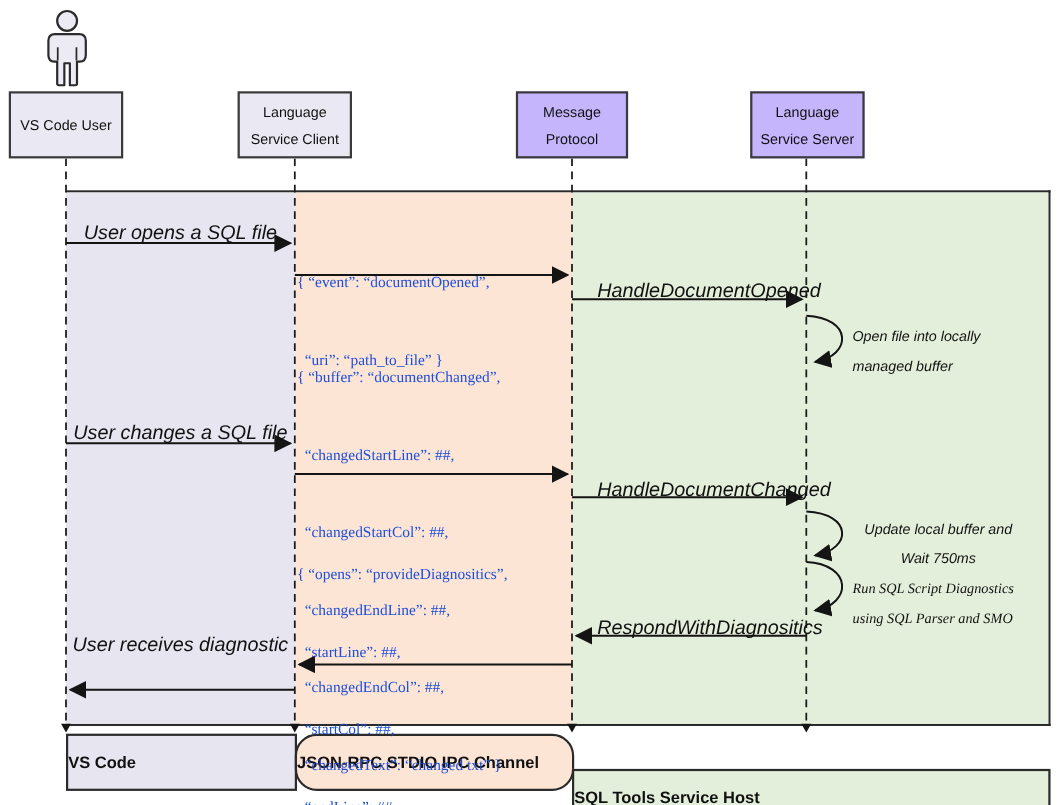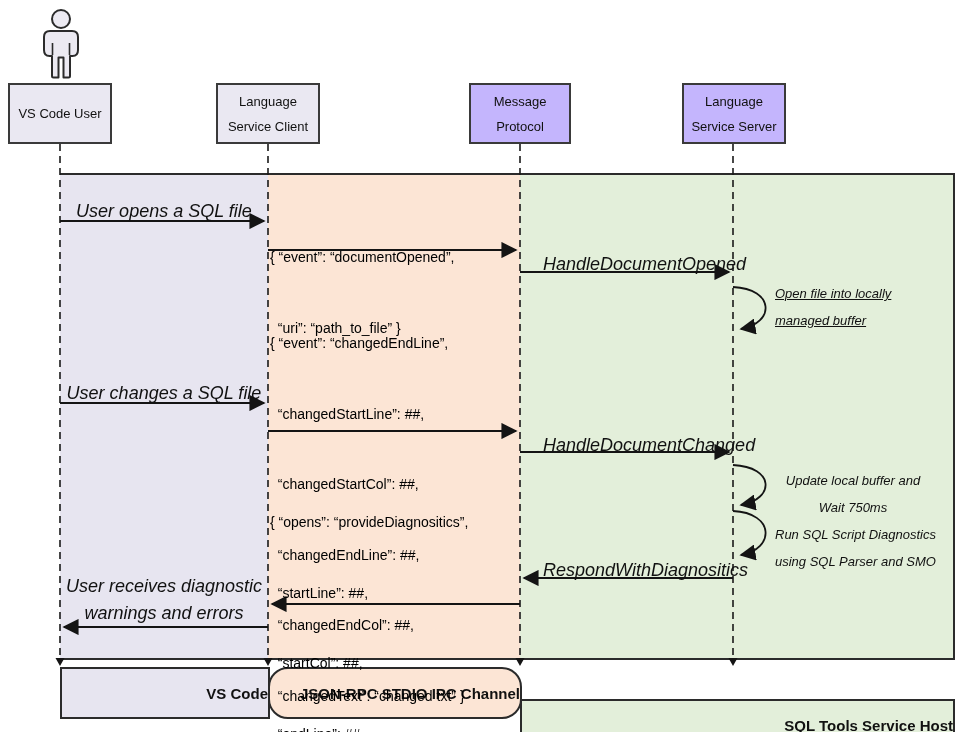--- a/index.html
+++ b/index.html
@@ -15,30 +15,30 @@
   .lane-user{width:208px;background:#e7e5f0;}
   .lane-ipc{width:252px;background:#fce5d5;}
   .lane-host{flex:1;background:#e3efda;}
   
   .hbox{position:absolute;box-sizing:border-box;border:2px solid #3a3a3a;z-index:4;
         display:flex;flex-direction:column;align-items:center;justify-content:center;
         font-size:13px;line-height:25px;text-align:center;}
   .hbox.lav{background:#eae8f2;}
   .hbox.grn{background:#c4b5fd;}
   .fbox{position:absolute;box-sizing:border-box;border:2px solid #2b2b2b;z-index:4;
-        display:flex;align-items:center;justify-content:flex-end;
+        display:flex;align-items:center;justify-content:flex-start;
         font-size:15px;font-weight:bold;}
   .fbox.lav{background:#e7e5f0;}
   .fbox.pch{background:#fce5d5;}
   .fbox.grn{background:#e3efda;}
   
   .lbl{position:absolute;z-index:5;font-style:italic;font-size:18px;white-space:nowrap;}
   .lbl.ctr{width:208px;left:60px;text-align:center;white-space:normal;}
-  .payload{position:absolute;z-index:5;font-family:Liberation Sans, sans-serif;
-           font-size:14px;line-height:23.5px;white-space:pre;color:#000000;}
+  .payload{position:absolute;z-index:5;font-family:Liberation Serif, serif;
+           font-size:14px;line-height:23.5px;white-space:pre;color:#1d4ed8;}
   .looplbl{position:absolute;z-index:5;font-style:italic;font-size:13px;line-height:27px;white-space:nowrap;}
   .looplbl.c{width:162px;text-align:center;white-space:normal;}
 </style>
 </head>
 <body>
 
 <div class="canvas">
 
   <div class="band">
     <div class="lane-user"></div>
@@ -105,45 +105,44 @@
     <div>Protocol</div>
   </div>
   <div class="hbox grn" style="left:682px;top:83px;width:104px;height:61px;">
     <div>Language</div>
     <div>Service Server</div>
   </div>
 
   <div class="lbl ctr" style="top:201px;">User opens a SQL file</div>
   <div class="lbl ctr" style="top:383px;">User changes a SQL file</div>
   <div class="lbl ctr" style="top:576px;">User receives diagnostic</div>
-  <div class="lbl ctr" style="top:603px;">warnings and errors</div>
 
   <div class="lbl" style="left:543px;top:254px;">HandleDocumentOpened</div>
   <div class="lbl" style="left:543px;top:435px;">HandleDocumentChanged</div>
   <div class="lbl" style="left:543px;top:560px;">RespondWithDiagnositics</div>
 
-  <div class="looplbl" style="left:775px;top:280px;text-decoration:underline;">
+  <div class="looplbl" style="left:775px;top:292px;">
     <div>Open file into locally</div>
     <div>managed buffer</div>
   </div>
   <div class="looplbl c" style="left:772px;top:467px;">
     <div>Update local buffer and</div>
     <div>Wait 750ms</div>
   </div>
-  <div class="looplbl" style="left:775px;top:521px;">
+  <div class="looplbl" style="left:775px;top:521px;font-family:Liberation Serif, serif;">
     <div>Run SQL Script Diagnostics</div>
     <div>using SQL Parser and SMO</div>
   </div>
 
   <div class="payload" style="left:270px;top:199px;">
     <div>{ “event”: “documentOpened”,</div>
     <div>  “uri”: “path_to_file” }</div>
   </div>
   <div class="payload" style="left:270px;top:285px;">
-    <div>{ “event”: “changedEndLine”,</div>
+    <div>{ “buffer”: “documentChanged”,</div>
     <div>  “changedStartLine”: ##,</div>
     <div>  “changedStartCol”: ##,</div>
     <div>  “changedEndLine”: ##,</div>
     <div>  “changedEndCol”: ##,</div>
     <div>  “changedText”: “changed txt” }</div>
   </div>
   <div class="payload" style="left:270px;top:464px;">
     <div>{ “opens”: “provideDiagnositics”,</div>
     <div>  “startLine”: ##,</div>
     <div>  “startCol”: ##,</div>

